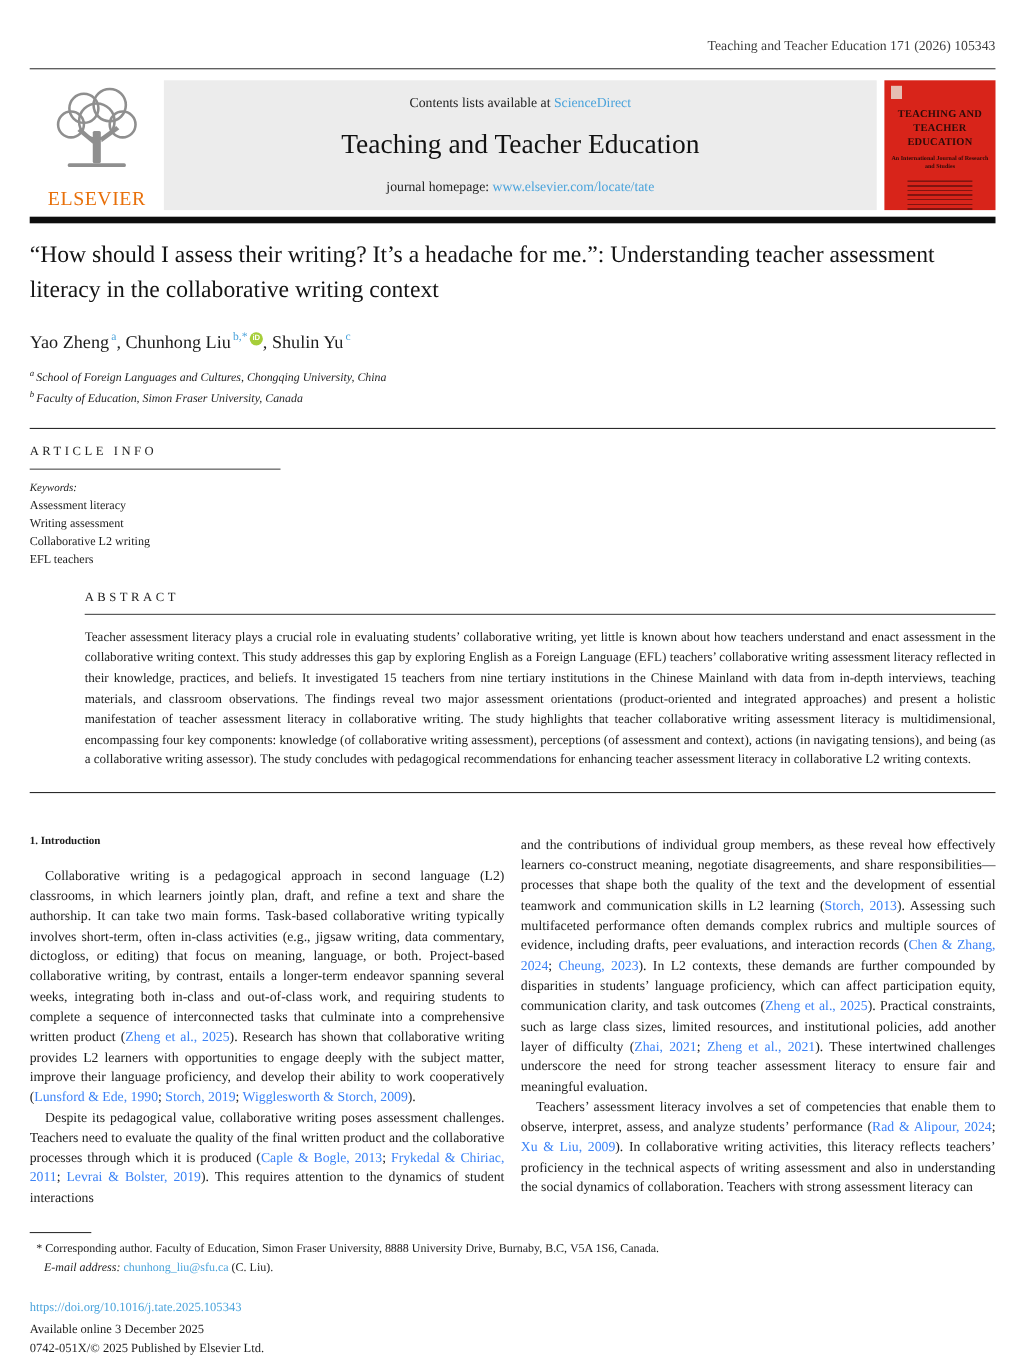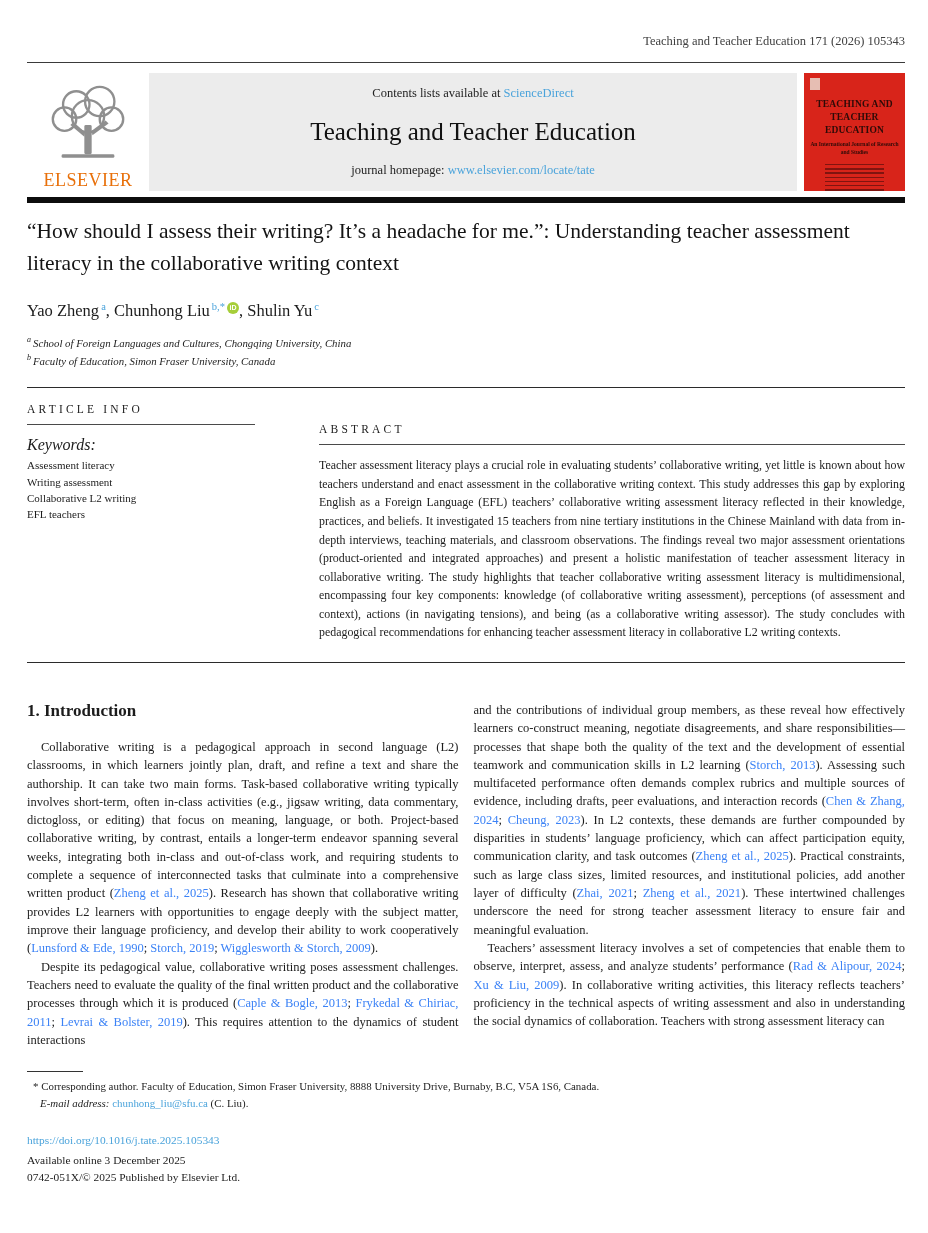--- a/index.html
+++ b/index.html
@@ -14,21 +14,21 @@
   .cite-header {
     text-align: right;
     font-size: 12.5px;
     color: #404040;
   }
   .toprule { margin-top: 13px; border-top: 1.5px solid #3a3a3a; }
 
   .banner { margin-top: 10px; display: flex; height: 118px; }
   .logo-box {
     width: 122px; background: #fff;
-    display: flex; flex-direction: column; align-items: center; justify-content: flex-end;
+    display: flex; flex-direction: column; align-items: center; justify-content: space-between;
     padding-top: 2px;
   }
   .logo-box svg { width: 88px; height: 88px; }
   .elsevier-word {
     font-size: 18px; color: #e8700a; letter-spacing: 0.5px;
     font-family: "Liberation Serif", serif; margin-top: 1px;
   }
   .banner-mid {
     flex: 1; background: #ececec;
     display: flex; flex-direction: column; justify-content: space-between; align-items: center;
@@ -73,34 +73,34 @@
     display: inline-block; width: 12px; height: 12px; border-radius: 50%;
     background: #a6ce39; color: #fff; font-size: 7px; font-weight: bold;
     text-align: center; line-height: 12px; vertical-align: super;
     font-family: "Liberation Sans", sans-serif; margin-left: 2px; cursor: pointer;
   }
   .affils { margin-top: 13px; font-style: italic; font-size: 10.8px; line-height: 1.62; }
   .affil sup { font-size: 8px; margin-right: 2px; }
 
   .info-section {
     margin-top: 17px; border-top: 1px solid #2b2b2b; border-bottom: 1px solid #2b2b2b;
-    display: flex; padding: 15px 0 20px;
+    display: flex; padding: 15px 0 20px; flex-direction: column;
   }
   .info-left { width: 242px; flex-shrink: 0; }
   .info-right { margin-left: 50px; flex: 1; margin-top: 20px; }
   .info-heading { font-size: 11.5px; letter-spacing: 3.2px; color: #222; }
   .heading-rule { margin: 9px 0 11px; border-top: 1px solid #4a4a4a; }
   .info-left .heading-rule { width: 228px; }
-  .kw-label { font-style: italic; font-size: 16px; margin-bottom: 3px; }
+  .kw-label { font-style: italic; font-size: 10px; margin-bottom: 3px; }
   .kw { font-size: 11px; line-height: 1.48; }
   .abstract-text { font-size: 11.9px; line-height: 1.56; text-align: justify; }
 
   .body-cols { margin-top: 38px; display: flex; gap: 15px; }
   .col { flex: 1; min-width: 0; }
-  .intro-heading { font-size: 17px; font-weight: bold; margin-bottom: 17px; }
+  .intro-heading { font-size: 10px; font-weight: bold; margin-bottom: 17px; }
   .para { font-size: 12.5px; line-height: 1.465; text-align: justify; }
   .para.indent { text-indent: 14px; }
   .cite { color: #3b82f6; cursor: pointer; }
 
   .footnote-rule { margin-top: 22px; width: 56px; border-top: 1px solid #333; }
   .footnote { margin-top: 6px; font-size: 10.9px; line-height: 1.55; }
   .footnote .fn-main { text-indent: 6px; }
   .email-line { padding-left: 13px; }
   .em-label { font-style: italic; }
   .email-link { color: #4aa3db; text-decoration: none; cursor: pointer; }

